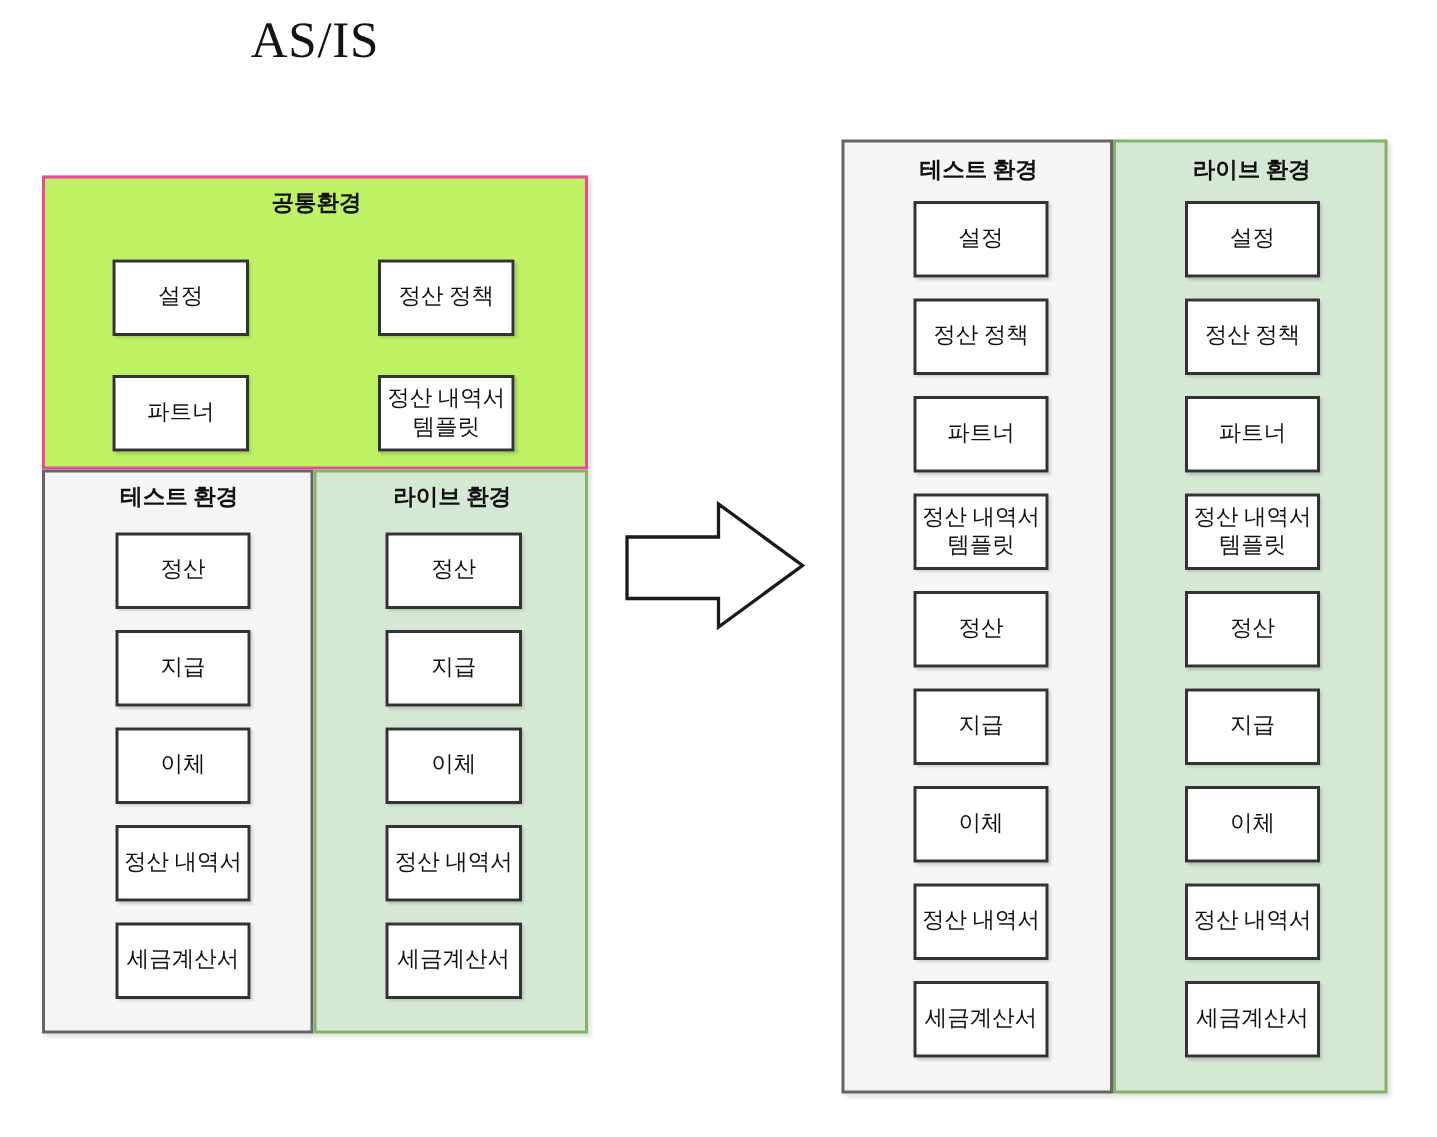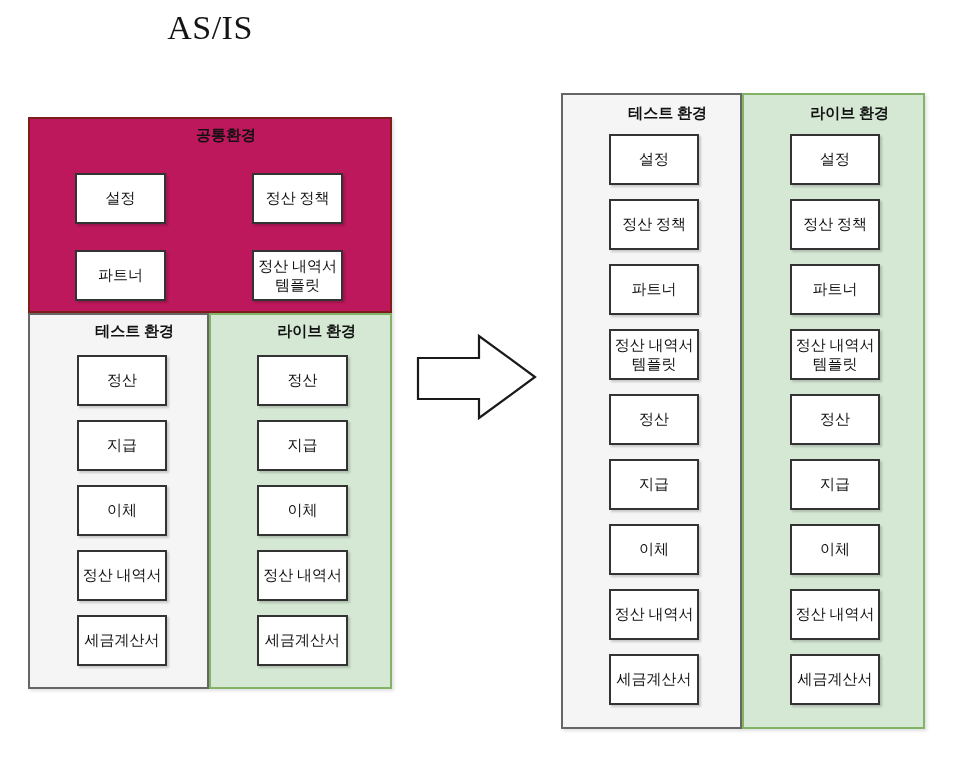--- a/index.html
+++ b/index.html
@@ -23,26 +23,26 @@
     font-weight: 500;
     letter-spacing: 0.5px;
     text-align: center;
     color: #141414;
   }
   .group { position: absolute; }
   .section {
     position: absolute;
     box-shadow: 2px 2px 3px rgba(0,0,0,0.12);
   }
-  .sec-yellow { background: #be185d; border: 2px solid #7f1d1d; }
+  .sec-yellow { background: #bef264; border: 2px solid #ec4899; }
   .sec-gray   { background: #F5F5F5; border: 2px solid #666666; }
   .sec-green  { background: #D5E8D4; border: 2px solid #82B366; }
   .sec-label {
     position: absolute;
-    left: 16px; width: 100%;
+    left: 1px; width: 100%;
     text-align: center;
     font-size: 15px;
     font-weight: 700;
     color: #111111;
     word-break: keep-all;
   }
   .node {
     position: absolute;
     background: #FFFFFF;
     border: 2px solid #333333;

